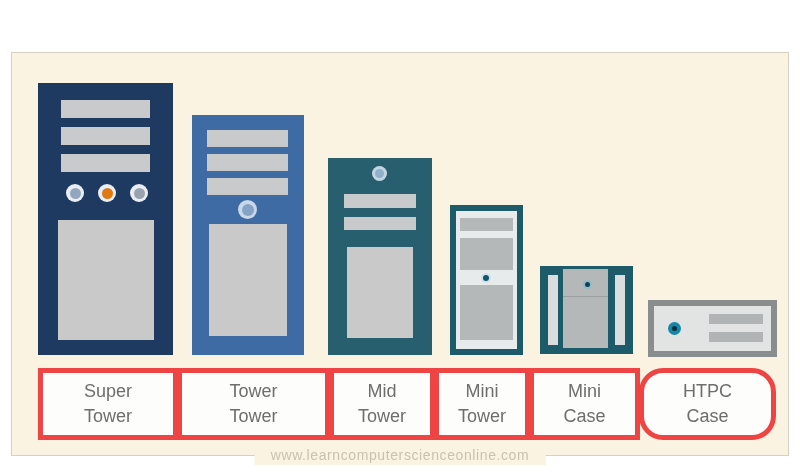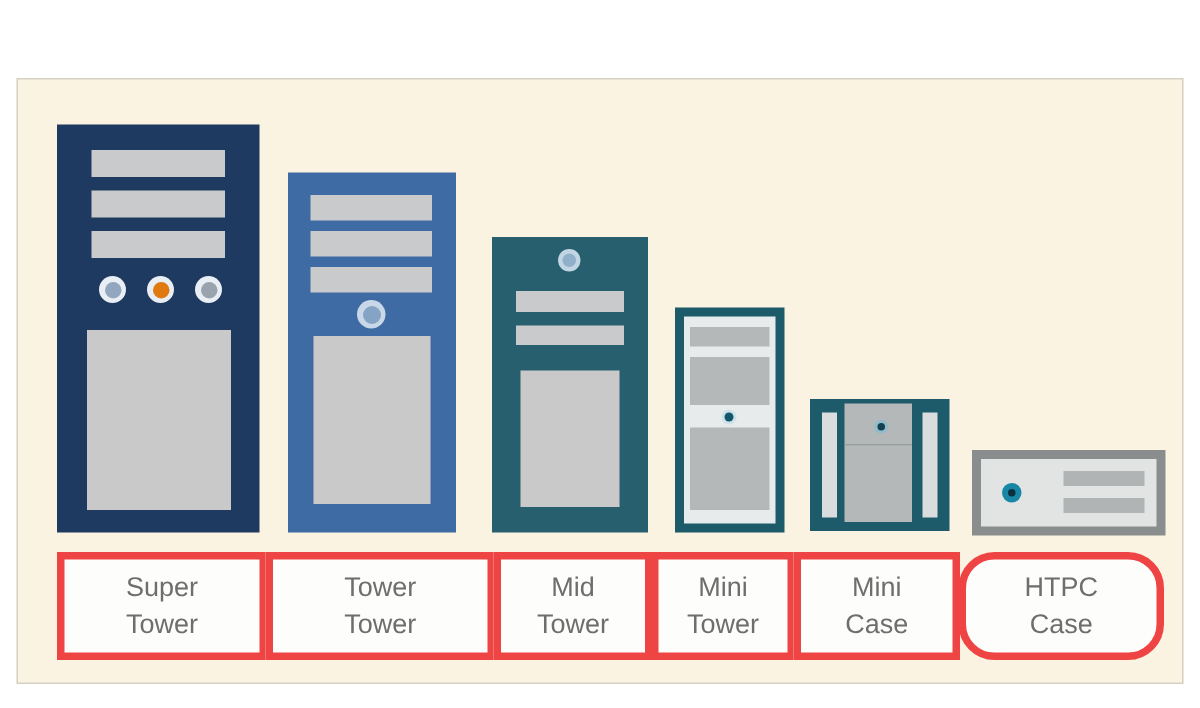--- a/index.html
+++ b/index.html
@@ -192,14 +192,15 @@
   </div>
   <div class="cell cell5">
     <div>Mini</div>
     <div>Case</div>
   </div>
   <div class="cell cell6">
     <div>HTPC</div>
     <div>Case</div>
   </div>
 
+  <div class="watermark">www.learncomputerscienceonline.com</div>
 
 </div>
 
 </body></html>

